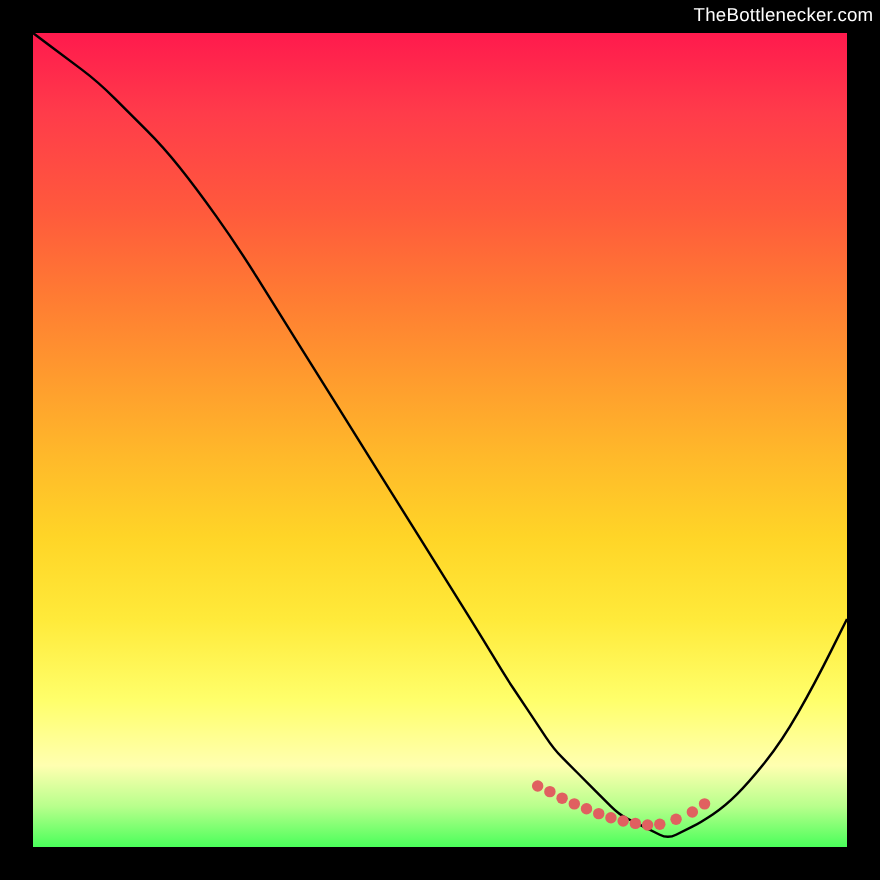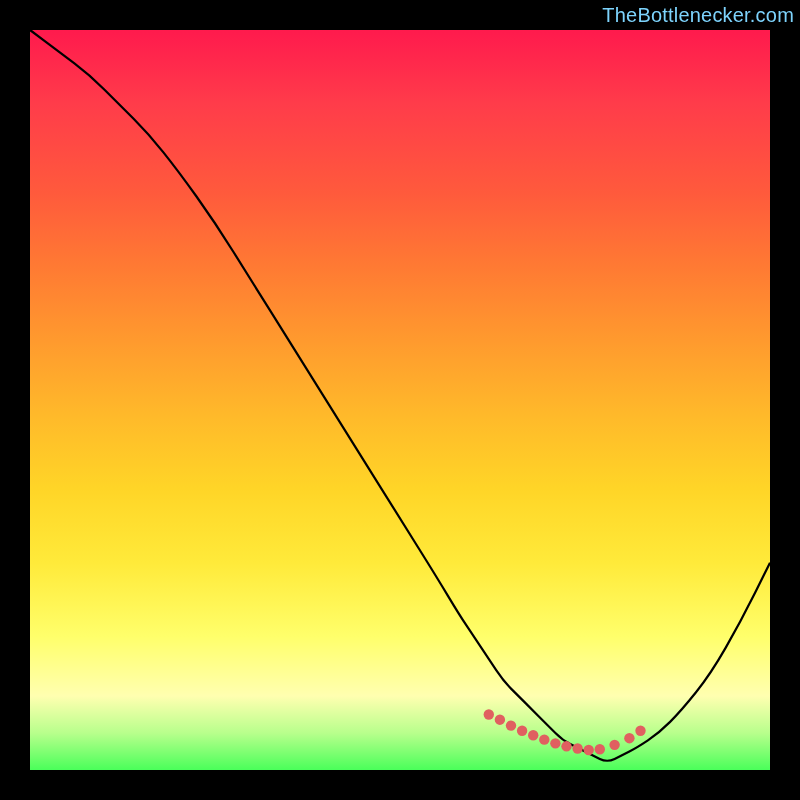--- a/index.html
+++ b/index.html
@@ -53,22 +53,22 @@
   }
   .dot {
     fill: #e06060;
     stroke: #e06060;
     stroke-width: 0;
   }
   .watermark {
     position: absolute;
     top: 4px;
     right: 6px;
-    color: #7dd3fc;
-    font-size: 20px;
+    color: #ffffff;
+    font-size: 17px;
     letter-spacing: 0.2px;
     font-weight: 500;
   }
 </style>
 </head>
 <body>
 
 <div class="container">
   <div class="watermark">TheBottlenecker.com</div>
   <div class="plot-area">

